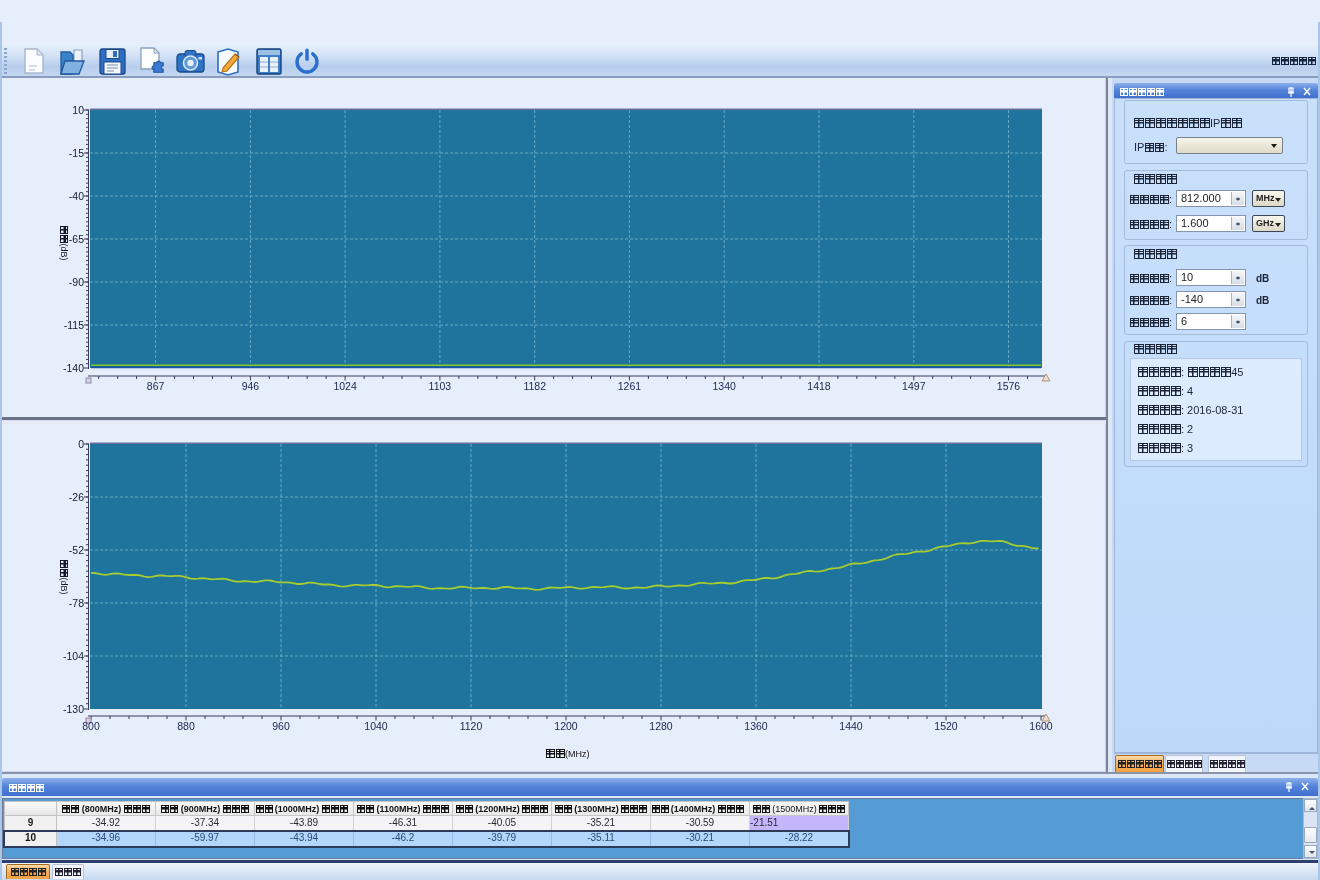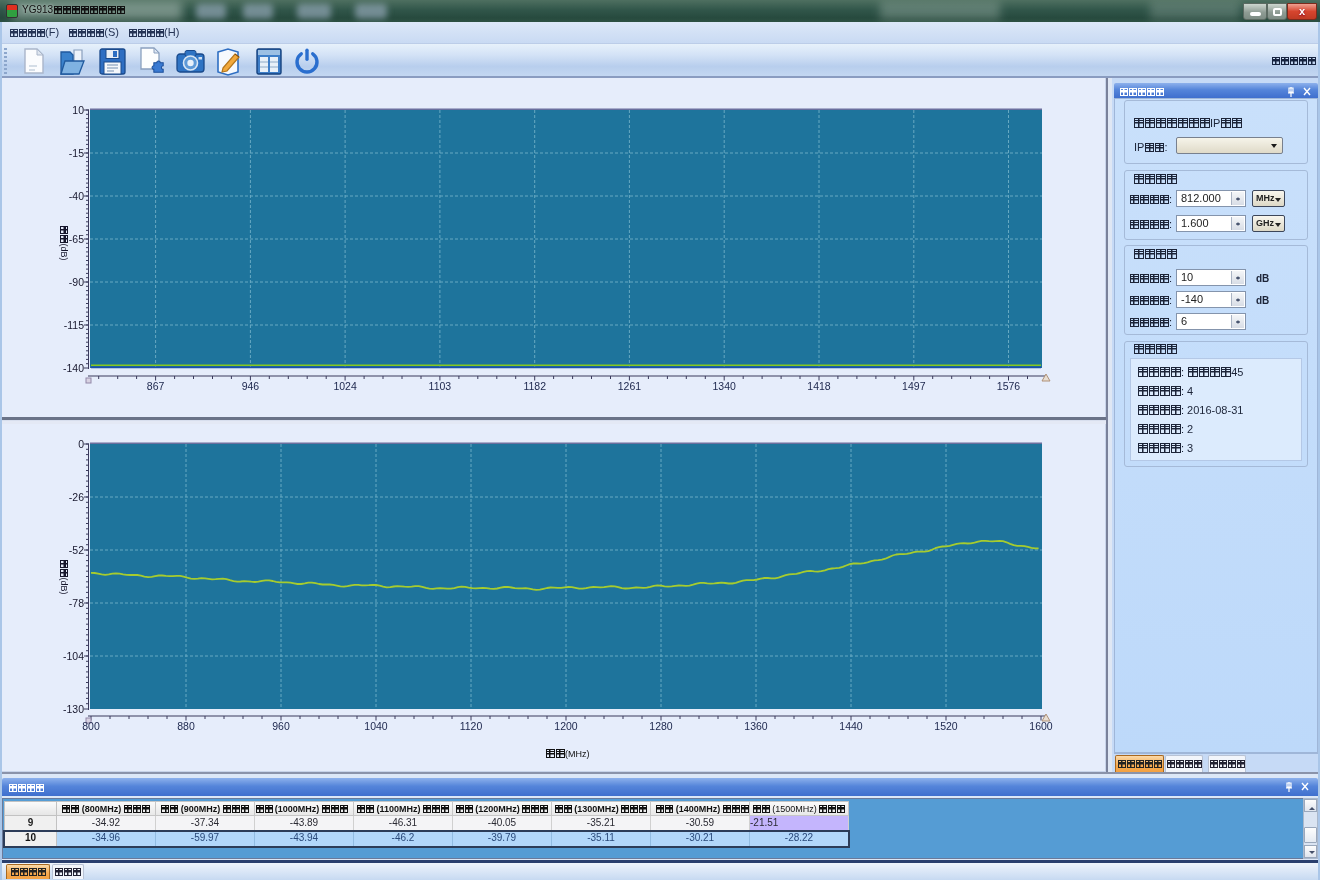--- a/index.html
+++ b/index.html
@@ -16,41 +16,20 @@
 .spbtn:before{content:"";position:absolute;left:3.5px;top:2.5px;border:2.5px solid transparent;border-bottom:3px solid #4a5670}
 .spbtn:after{content:"";position:absolute;left:3.5px;bottom:2.5px;border:2.5px solid transparent;border-top:3px solid #4a5670}
 .unit{position:absolute;width:33px;height:17px;background:linear-gradient(#f8f6ee,#ddd8c6);border:1px solid #3c465a;border-radius:2px;font-size:9px;font-weight:bold;color:#222;line-height:15px;padding-left:3px}
 .unit:after{content:"";position:absolute;right:3px;top:6.5px;border:3px solid transparent;border-top:4px solid #222}
 .tab-on{position:absolute;background:linear-gradient(#fbd9a8,#f5a950 60%,#f3a142);border:1px solid #a86820;border-bottom:none;border-radius:2px 2px 0 0;font-size:9px;font-weight:bold;color:#222;display:flex;align-items:center;justify-content:center}
 .tab-off{position:absolute;background:#f2f5fb;border:1px solid #b8c2d4;border-bottom:none;border-radius:2px 2px 0 0;font-size:9px;color:#223;display:flex;align-items:center;justify-content:center}
 .dockbar{position:absolute;background:linear-gradient(#8db1ec,#5585da 45%,#3f6fce);border-radius:2px 2px 0 0;color:#fff}
 .pinx{position:absolute;top:3px;right:4px;width:30px;height:12px;color:#fff}
 </style></head><body>
 <div style="position:absolute;left:0;top:0;width:1320px;height:880px;filter:blur(0.5px)">
-<div class="abs" style="left:0;top:0;width:1320px;height:22px;background:linear-gradient(180deg,#4e6f60,#31564a 45%,#274a3e 80%,#2c5042)">
-      <div class="abs" style="left:12px;top:2px;width:170px;height:18px;background:rgba(225,235,228,0.4);filter:blur(5px)"></div>
-      <div class="abs" style="left:880px;top:2px;width:120px;height:18px;background:rgba(225,235,228,0.26);filter:blur(5px)"></div>
-      <div class="abs" style="left:1150px;top:2px;width:90px;height:18px;background:rgba(225,235,228,0.2);filter:blur(5px)"></div>
-      <div class="abs" style="left:196px;top:4px;width:30px;height:15px;background:rgba(185,200,225,.5);border-radius:4px;filter:blur(3px)"></div>
-      <div class="abs" style="left:243px;top:4px;width:30px;height:15px;background:rgba(185,200,225,.5);border-radius:4px;filter:blur(3px)"></div>
-      <div class="abs" style="left:297px;top:4px;width:34px;height:15px;background:rgba(185,200,225,.5);border-radius:4px;filter:blur(3px)"></div>
-      <div class="abs" style="left:355px;top:4px;width:32px;height:15px;background:rgba(185,200,225,.5);border-radius:4px;filter:blur(3px)"></div>
-      <div class="abs" style="left:6px;top:4px;width:12px;height:14px;background:linear-gradient(#e03020 0 45%,#30a040 45% 100%);border-radius:2px;border:1px solid #333"></div>
-      <div class="abs" style="left:22px;top:4px;font-size:10px;color:#111;text-shadow:0 0 3px rgba(230,240,235,.9)">YG913<i class="cj c8"></i><i class="cj c8"></i><i class="cj c8"></i><i class="cj c8"></i><i class="cj c8"></i><i class="cj c8"></i><i class="cj c8"></i><i class="cj c8"></i></div>
-      <div class="abs" style="left:1243px;top:3px;width:24px;height:17px;background:linear-gradient(#cdd6cf,#8f9c94 55%,#7d8c84);border:1px solid #5c6a62;border-radius:0 0 3px 3px">
-        <div class="abs" style="left:6px;top:8px;width:11px;height:4px;background:#fff;border-radius:2px"></div>
-      </div>
-<div class="abs" style="left:1267px;top:3px;width:20px;height:17px;background:linear-gradient(#cdd6cf,#8f9c94 55%,#7d8c84);border:1px solid #5c6a62;border-radius:0 0 3px 3px">
-        <div class="abs" style="left:5px;top:4px;width:9px;height:8px;border:2px solid #fff;border-radius:2px"></div>
-      </div>
-<div class="abs" style="left:1287px;top:3px;width:30px;height:17px;background:linear-gradient(#f0a090,#d6452e 50%,#c03a24);border:1px solid #7c2a1c;border-radius:0 0 3px 3px;color:#fff;font-size:11px;font-weight:bold;text-align:center;line-height:15px;text-shadow:0 1px 2px #802">x</div>
-    </div>
-    <div class="abs" style="left:0;top:22px;width:1320px;height:22px;background:linear-gradient(#dce8f8,#c9daf3);border-bottom:1px solid #bccde8">
-      <div class="abs" style="left:9px;top:4px;font-size:11px;color:#253455"><i class="cj c8"></i><i class="cj c8"></i><i class="cj c8"></i><i class="cj c8"></i>(F)&nbsp;&nbsp;&nbsp;<i class="cj c8"></i><i class="cj c8"></i><i class="cj c8"></i><i class="cj c8"></i>(S)&nbsp;&nbsp;&nbsp;<i class="cj c8"></i><i class="cj c8"></i><i class="cj c8"></i><i class="cj c8"></i>(H)</div>
-    </div>
     <div class="abs" style="left:0;top:44px;width:1320px;height:34px;background:linear-gradient(180deg,#e7f1fb,#d3e2f6 35%,#b8ceed 70%,#c3d7f1);border-bottom:2px solid #8a9cc0">
       <div class="abs" style="left:4px;top:4px;width:3px;height:26px;background:repeating-linear-gradient(180deg,#8ca6cc 0 2px,transparent 2px 4px)"></div>
       <div class="abs" style="left:1271px;top:10px;font-size:11px;color:#16233f"><i class="cj c8"></i><i class="cj c8"></i><i class="cj c8"></i><i class="cj c8"></i><i class="cj c8"></i></div>
       <svg class="abs" style="left:0;top:0" width="340" height="34">
         <g transform="translate(21,4)">
           <path d="M4 1h12l6 6v18H4z" fill="#fbfcfe" stroke="#aab6ca" stroke-width="1.4"></path>
           <path d="M16 1l6 6h-6z" fill="#dfe6f0" stroke="#aab6ca"></path>
           <path d="M8 18h8M8 22h6" stroke="#c8d2e0" stroke-width="1.5"></path>
         </g>
         <g transform="translate(59,4)">
@@ -231,21 +210,21 @@
       </div>
       <div class="abs" style="left:2px;top:24px;width:1301px;height:61px;background:#559cd4;border:1px solid #6a7a9a;border-right:none">
         <div class="abs" style="left:1px;top:2px;width:845px;height:15px;display:flex">
           <div style="width:53px;flex:none;background:linear-gradient(#fbfbfb,#e6e6e6);border:1px solid #c2c2c2;border-width:1px 1px 1px 1px"></div>
           <div style="width:99px;flex:none;background:linear-gradient(#fafafa,#e8e8e8);border:1px solid #c6c6c6;border-left:none;font-size:9px;font-weight:bold;color:#111;display:flex;align-items:center;justify-content:center;white-space:nowrap;overflow:hidden"><i class="cj c8"></i><i class="cj c8"></i> (800MHz) <i class="cj c8"></i><i class="cj c8"></i><i class="cj c8"></i></div>
           <div style="width:99px;flex:none;background:linear-gradient(#fafafa,#e8e8e8);border:1px solid #c6c6c6;border-left:none;font-size:9px;font-weight:bold;color:#111;display:flex;align-items:center;justify-content:center;white-space:nowrap;overflow:hidden"><i class="cj c8"></i><i class="cj c8"></i> (900MHz) <i class="cj c8"></i><i class="cj c8"></i><i class="cj c8"></i></div>
           <div style="width:99px;flex:none;background:linear-gradient(#fafafa,#e8e8e8);border:1px solid #c6c6c6;border-left:none;font-size:9px;font-weight:bold;color:#111;display:flex;align-items:center;justify-content:flex-start;white-space:nowrap;overflow:hidden"><i class="cj c8"></i><i class="cj c8"></i> (1000MHz) <i class="cj c8"></i><i class="cj c8"></i><i class="cj c8"></i></div>
           <div style="width:99px;flex:none;background:linear-gradient(#fafafa,#e8e8e8);border:1px solid #c6c6c6;border-left:none;font-size:9px;font-weight:bold;color:#111;display:flex;align-items:center;justify-content:center;white-space:nowrap;overflow:hidden"><i class="cj c8"></i><i class="cj c8"></i> (1100MHz) <i class="cj c8"></i><i class="cj c8"></i><i class="cj c8"></i></div>
           <div style="width:99px;flex:none;background:linear-gradient(#fafafa,#e8e8e8);border:1px solid #c6c6c6;border-left:none;font-size:9px;font-weight:bold;color:#111;display:flex;align-items:center;justify-content:center;white-space:nowrap;overflow:hidden"><i class="cj c8"></i><i class="cj c8"></i> (1200MHz) <i class="cj c8"></i><i class="cj c8"></i><i class="cj c8"></i></div>
           <div style="width:99px;flex:none;background:linear-gradient(#fafafa,#e8e8e8);border:1px solid #c6c6c6;border-left:none;font-size:9px;font-weight:bold;color:#111;display:flex;align-items:center;justify-content:center;white-space:nowrap;overflow:hidden"><i class="cj c8"></i><i class="cj c8"></i> (1300MHz) <i class="cj c8"></i><i class="cj c8"></i><i class="cj c8"></i></div>
-          <div style="width:99px;flex:none;background:linear-gradient(#fafafa,#e8e8e8);border:1px solid #c6c6c6;border-left:none;font-size:9px;font-weight:bold;color:#111;display:flex;align-items:center;justify-content:flex-end;white-space:nowrap;overflow:hidden"><i class="cj c8"></i><i class="cj c8"></i> (1400MHz) <i class="cj c8"></i><i class="cj c8"></i><i class="cj c8"></i></div>
+          <div style="width:99px;flex:none;background:linear-gradient(#fafafa,#e8e8e8);border:1px solid #c6c6c6;border-left:none;font-size:9px;font-weight:bold;color:#111;display:flex;align-items:center;justify-content:flex-start;white-space:nowrap;overflow:hidden"><i class="cj c8"></i><i class="cj c8"></i> (1400MHz) <i class="cj c8"></i><i class="cj c8"></i><i class="cj c8"></i></div>
           <div style="width:99px;flex:none;background:linear-gradient(#fafafa,#e8e8e8);border:1px solid #c6c6c6;border-left:none;font-size:9px;font-weight:normal;color:#111;display:flex;align-items:center;justify-content:center;white-space:nowrap;overflow:hidden"><i class="cj c8"></i><i class="cj c8"></i> (1500MHz) <i class="cj c8"></i><i class="cj c8"></i><i class="cj c8"></i></div>
         </div>
         <div class="abs" style="left:1px;top:17px;width:845px;height:15px;display:flex">
           <div style="width:53px;flex:none;background:#f0f0f0;border:1px solid #c2c2c2;border-top:none;font-size:10px;font-weight:bold;color:#222;text-align:center;line-height:13px">9</div>
           <div style="width:99px;flex:none;background:#f4f4f6;border:1px solid #d0d0d0;border-left:none;border-top:none;font-size:10px;color:#2a2a33;text-align:center;line-height:13px">-34.92</div>
           <div style="width:99px;flex:none;background:#f4f4f6;border:1px solid #d0d0d0;border-left:none;border-top:none;font-size:10px;color:#2a2a33;text-align:center;line-height:13px">-37.34</div>
           <div style="width:99px;flex:none;background:#f4f4f6;border:1px solid #d0d0d0;border-left:none;border-top:none;font-size:10px;color:#2a2a33;text-align:center;line-height:13px">-43.89</div>
           <div style="width:99px;flex:none;background:#f4f4f6;border:1px solid #d0d0d0;border-left:none;border-top:none;font-size:10px;color:#2a2a33;text-align:center;line-height:13px">-46.31</div>
           <div style="width:99px;flex:none;background:#f4f4f6;border:1px solid #d0d0d0;border-left:none;border-top:none;font-size:10px;color:#2a2a33;text-align:center;line-height:13px">-40.05</div>
           <div style="width:99px;flex:none;background:#f4f4f6;border:1px solid #d0d0d0;border-left:none;border-top:none;font-size:10px;color:#2a2a33;text-align:center;line-height:13px">-35.21</div>

